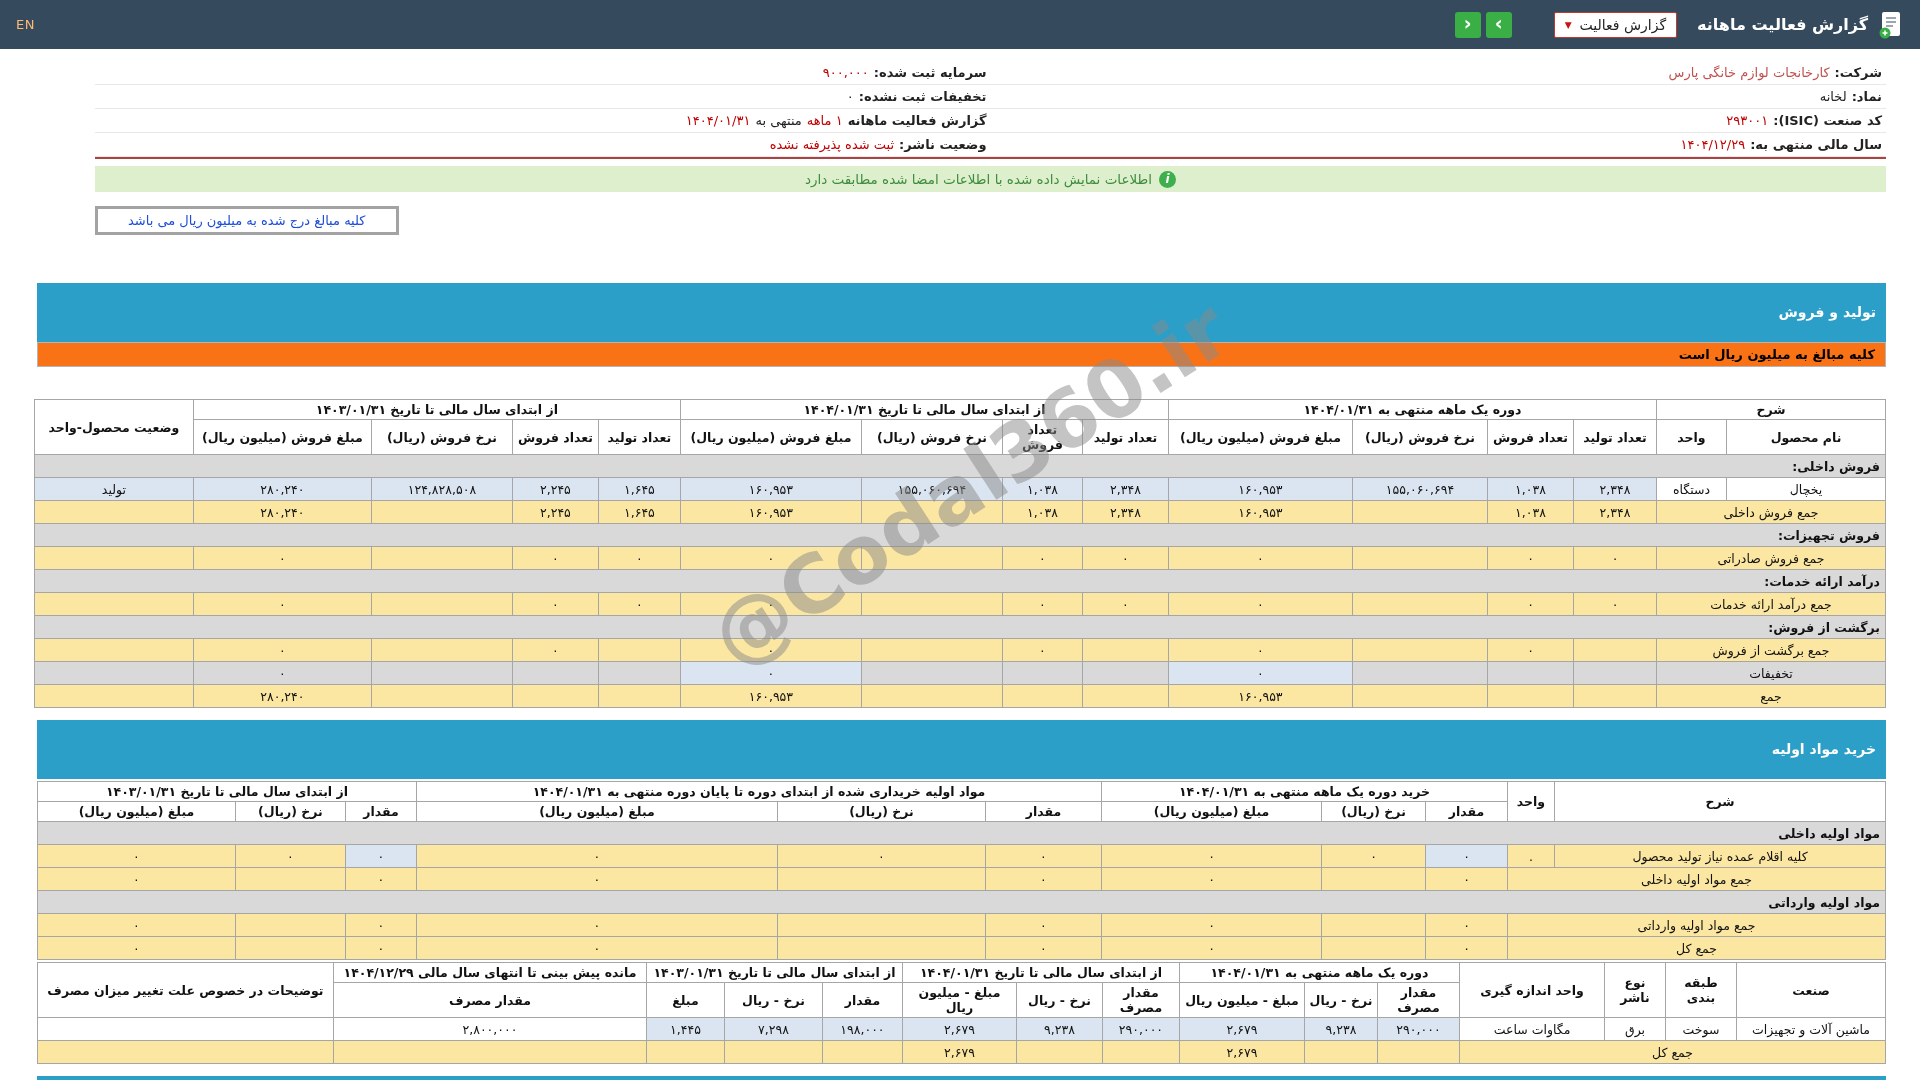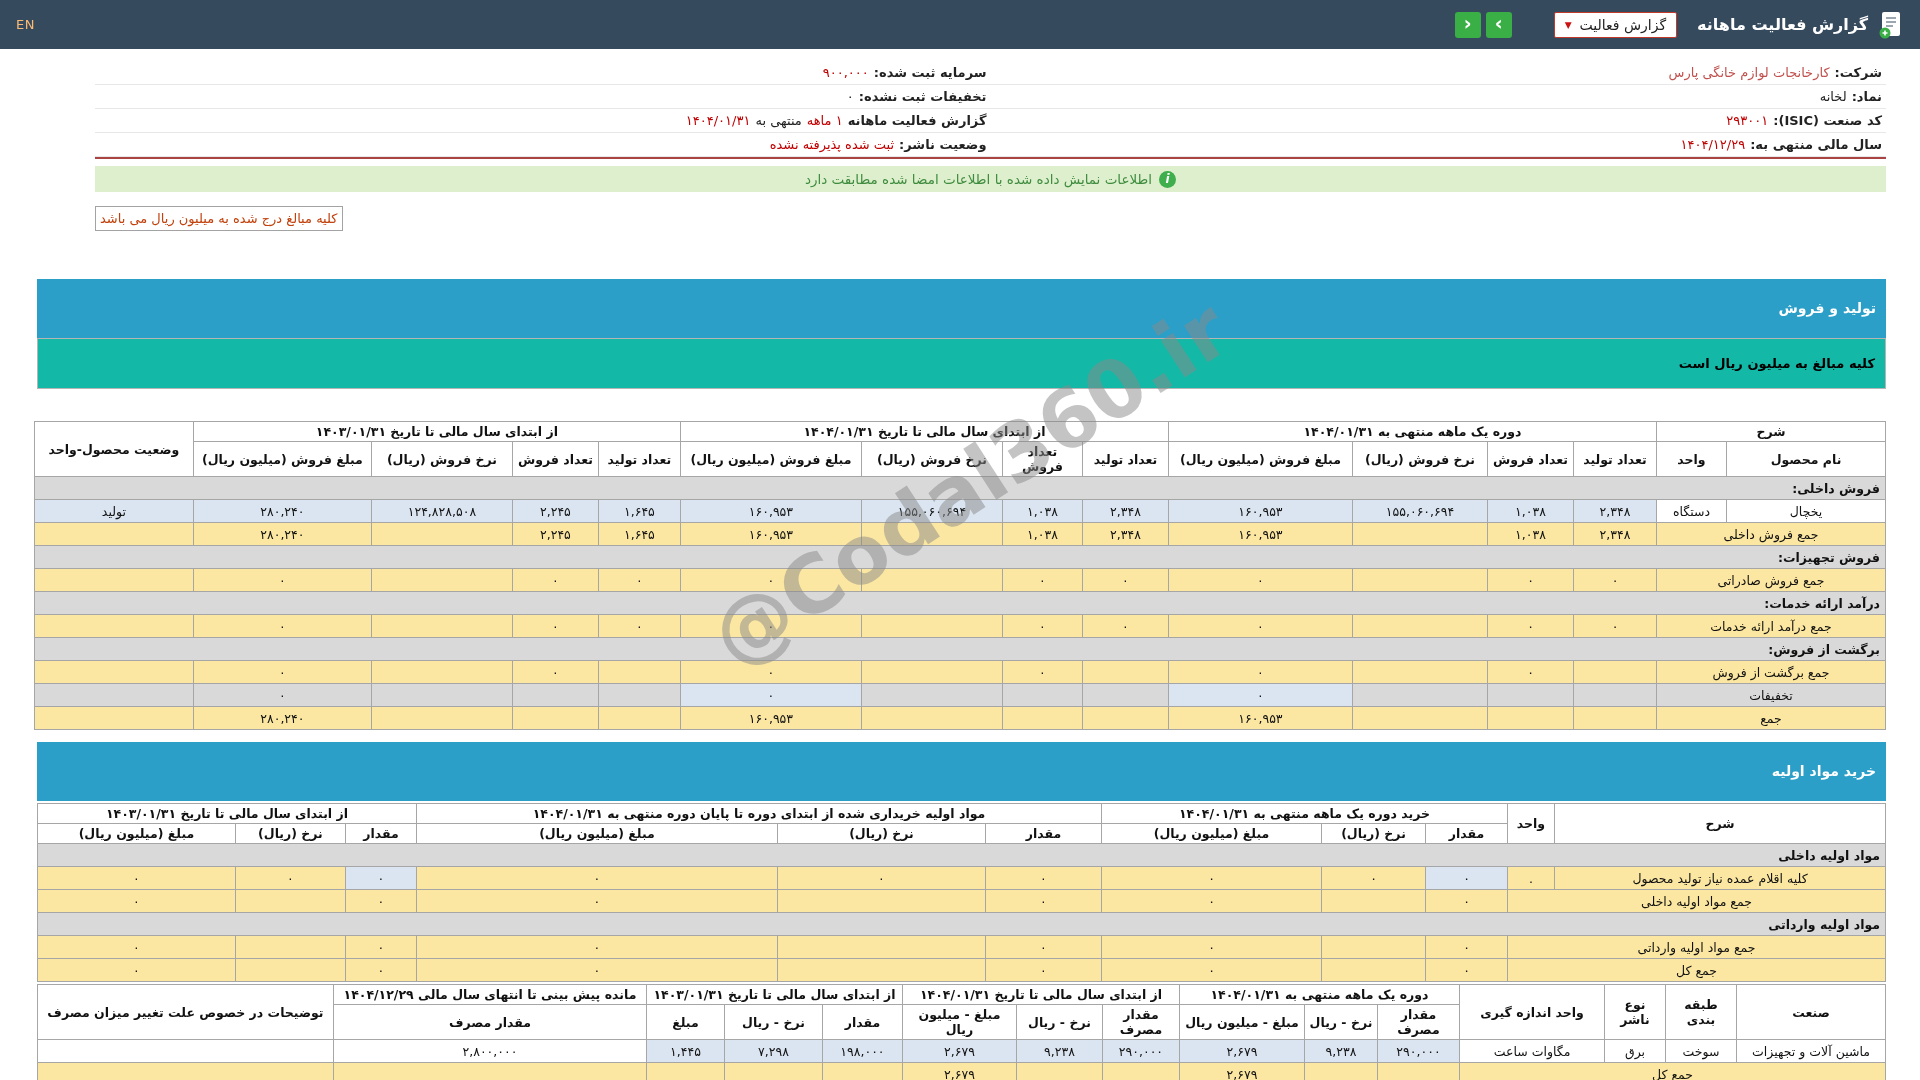--- a/index.html
+++ b/index.html
@@ -22,26 +22,26 @@
   .irow{display:flex;align-items:center;height:24px;border-bottom:1px solid #e8e8e8;padding:0 4px}
   .ilbl{font-weight:bold;color:#222;margin-left:5px;white-space:nowrap}
   .ival{color:#222;margin-left:5px;white-space:nowrap}
   .ival.red{color:#c00000}
   .ival.link{color:#c0504d;cursor:pointer}
 
   .notice{margin:7px 34px 0 95px;height:26px;background:#ddefcc;color:#3f8c3f;display:flex;align-items:center;justify-content:center;gap:7px;font-size:13.5px}
   .info-icon{width:17px;height:17px;min-width:17px;border-radius:50%;background:#3fae4c;color:#fff;font-size:12px;font-weight:bold;display:flex;align-items:center;justify-content:center;font-style:italic}
 
   .noteboxwrap{margin:14px 34px 0 95px;text-align:left}
-  .notebox{display:inline-block;border:1px solid #a3a3a3;padding:4px 4px;font-size:13px;color:#c2410c;direction:rtl}
+  .notebox{display:inline-block;border:3px solid #a3a3a3;padding:4px 30px;font-size:13px;color:#1d4ed8;direction:rtl}
 
   
   .content{margin:48px 34px 0 37px;position:relative;z-index:1}
   .secbar{background:#2b9fc8;color:#fff;font-weight:bold;font-size:14px;padding:21px 10px;line-height:1.2}
-  .subnote{border:1px solid #b5b5b5;background:#14b8a6;font-weight:bold;font-size:13px;padding:17px 10px;line-height:1.2}
+  .subnote{border:1px solid #b5b5b5;background:#f97316;font-weight:bold;font-size:13px;padding:4px 10px;line-height:1.2}
   .mt{margin-top:12px}
   table.tbl{width:100%;border-collapse:collapse;table-layout:fixed;background:#fff}
   table.gap{margin-top:32px}
   table.sm{margin-top:2px}
   .tbl th{border:1px solid #a6a6a6;background:#fff;font-size:12.5px;font-weight:bold;padding:2px 3px;line-height:1.2;color:#111;text-align:center;vertical-align:middle}
   .tbl td{border:1px solid #a6a6a6;font-size:12.5px;padding:2px 5px;height:23px;text-align:center;color:#111;white-space:nowrap;overflow:hidden;vertical-align:middle}
   tr.sec td{background:#d9d9d9;font-weight:bold;text-align:right}
   tr.sec2 td{background:#d9d9d9}
   tr.data td{background:#dbe5f1}
   tr.sum td{background:#fbe7a1}

